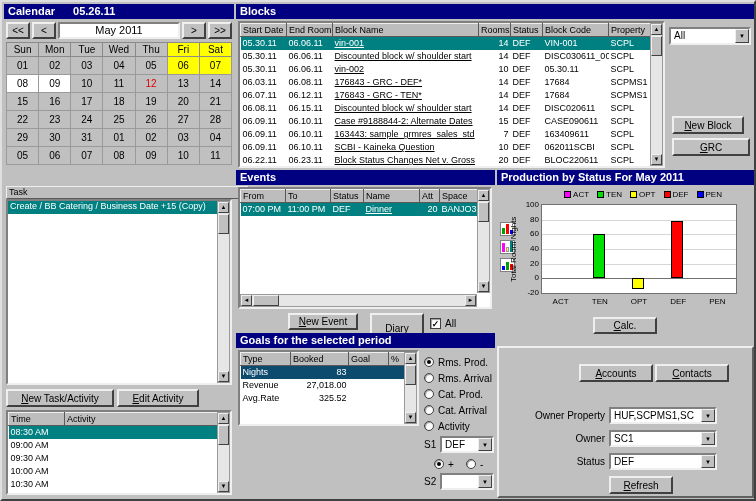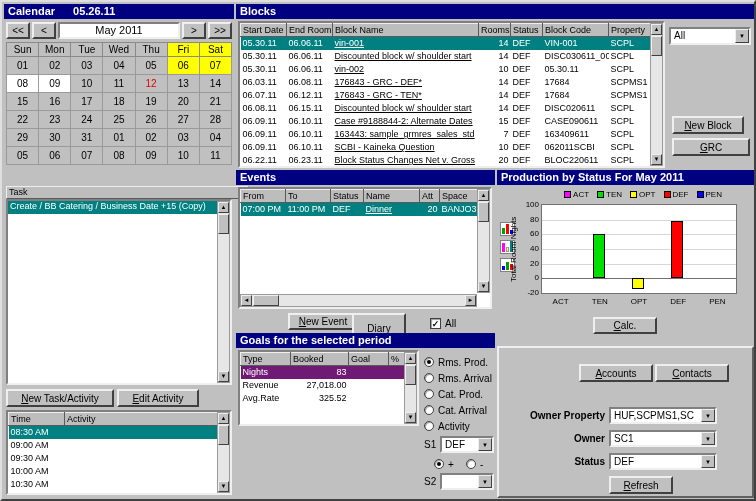--- a/index.html
+++ b/index.html
@@ -9,21 +9,21 @@
 .tbar{position:absolute;left:0;top:0;right:0;height:15px;background:#000080;color:#fff;font-size:11px;font-weight:bold;line-height:15px;padding-left:4px;white-space:nowrap;}
 .tbar .tdate{margin-left:18px;}
 .btn{display:flex;align-items:center;justify-content:center;background:#c0c0c0;border:2px solid;border-color:#efefef #404040 #404040 #efefef;font-size:10px;cursor:default;position:absolute;}
 .accel{display:block;width:100%;text-align:center;}
 .accel::first-letter{text-decoration:underline;}
 .sunken{background:#fff;border:2px solid;border-color:#808080 #efefef #efefef #808080;position:absolute;}
 table{border-collapse:collapse;table-layout:fixed;}
 .lh{background:#bdbdbd;border:1px solid;border-color:#efefef #595959 #595959 #efefef;font-size:9px;font-weight:normal;text-align:left;padding:0 2px;height:13px;white-space:nowrap;overflow:hidden;}
 .grid td{font-size:9px;padding:0 2px;height:13px;white-space:nowrap;overflow:hidden;}
 .rowsel{background:#008080;color:#fff;}
-.rownavy{background:#701a75;color:#fff;}
+.rownavy{background:#0c4a6e;color:#fff;}
 .u{text-decoration:underline;}
 .num{text-align:right;}
 .cal-h{background:#c0c0c0;border:1px solid #8a8a8a;font-size:10px;font-weight:normal;height:14px;}
 .cal-h.wkend{background:#ffff00;}
 .cal-c{border:1px solid #9a9a9a;background:#c0c0c0;font-size:10px;text-align:center;height:18px;}
 .cal-c.day-white{background:#fff;}
 .cal-c.day-yellow{background:#ffff00;}
 .cal-c.day-red{color:#e00000;}
 .vscroll{position:absolute;width:13px;background:#e6e6e6;border:1px solid #9a9a9a;}
 .hscroll{position:absolute;height:13px;background:#e6e6e6;border:1px solid #9a9a9a;}
@@ -38,21 +38,21 @@
 .rlabel{font-size:10px;margin-left:4px;vertical-align:middle;}
 .checkbox{display:inline-block;width:11px;height:11px;background:#fff;border:1px solid #404040;box-shadow:inset 1px 1px 1px #9a9a9a;font-size:9px;line-height:10px;text-align:center;vertical-align:middle;font-weight:bold;}
 #plot{position:absolute;background:#fff;border:1px solid #707070;}
 .gridline{position:absolute;left:0;right:0;height:1px;background:#d6d6d6;}
 .gridline.zero{background:#707070;}
 .bar{position:absolute;width:12px;border:1px solid #000;}
 .ytick{position:absolute;right:0;font-size:8px;}
 .xlab{font-size:8px;text-align:center;flex:1;}
 .leg{display:inline-flex;align-items:center;gap:2px;font-size:8px;}
 .swatch{display:inline-block;width:7px;height:7px;border:1px solid #000;}
-.flabel{font-size:10px;font-weight:bold;position:absolute;text-align:right;}
+.flabel{font-size:10px;font-weight:normal;position:absolute;text-align:right;}
 .mini-icon{position:absolute;width:15px;height:14px;background:#fff;border:1px solid #808080;display:flex;align-items:flex-end;justify-content:center;gap:1px;padding:1px;}
 .mini-icon i{display:block;width:3px;}
 .ylab{position:absolute;writing-mode:vertical-rl;transform:rotate(180deg);font-size:8px;text-align:center;}
 .task-item{font-size:9px;padding:0 2px;height:13px;white-space:nowrap;overflow:hidden;}
 </style>
 </head>
 <body>
 
 <div id="win">
 
@@ -364,21 +364,21 @@
       </div>
       <div class="hscroll" style="left:0;bottom:0;width:237px;">
         <div class="sb" style="left:0;top:0;">◄</div>
         <div class="hthumb"></div>
         <div class="sb" style="right:0;top:0;">►</div>
       </div>
     </div>
     <div class="btn" style="left:52px;top:143px;width:70px;height:17px;">
         <span class="accel">New Event</span>
       </div>
-    <div class="btn" style="left:116px;top:143px;width:54px;height:30px;align-items:center;">
+    <div class="btn" style="left:134px;top:143px;width:54px;height:30px;align-items:center;">
         <span class="accel">Diary</span>
       </div>
     <span style="position:absolute;left:194px;top:146px;"><span class="checkbox">✓</span><span class="rlabel">All</span></span>
   </div>
 
   <div class="panel" style="left:495px;top:168px;width:257px;height:174px;">
     <div class="tbar"><span>Production by Status For May 2011</span></div>
     <div style="position:absolute;left:40px;top:18px;width:212px;height:13px;display:flex;justify-content:center;gap:8px;">
         <span class="leg">
           <span class="swatch" style="background: rgb(255, 0, 255);"></span>

